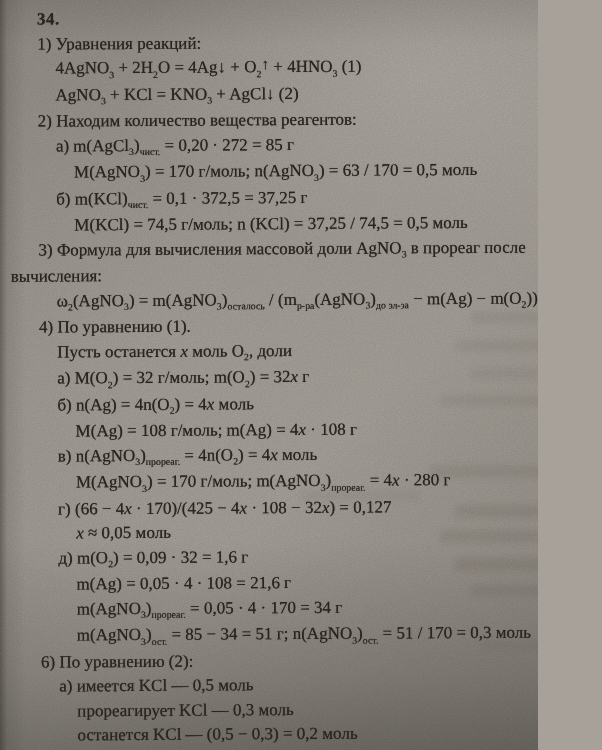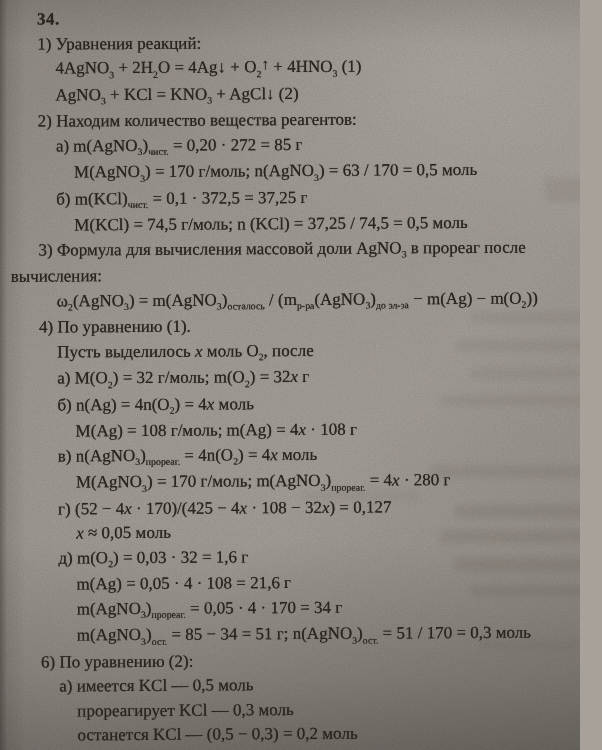--- a/index.html
+++ b/index.html
@@ -2,21 +2,21 @@
 <html><head>
 <meta charset="utf-8">
 <style>
   html,body{margin:0;padding:0;}
   body{
     width:602px;height:750px;overflow:hidden;
     font-family:"Liberation Serif","DejaVu Serif",serif;
     background:#a7a199;
   }
   .page{
-    position:relative;width:580px;height:750px;overflow:hidden;
+    position:relative;width:538px;height:750px;overflow:hidden;
     background:
       radial-gradient(ellipse 420px 260px at 78% 10%, rgba(240,235,228,0.20), rgba(240,235,228,0) 70%),
       radial-gradient(ellipse 500px 400px at 30% 45%, rgba(255,255,255,0.06), rgba(255,255,255,0) 70%),
       linear-gradient(90deg, rgba(25,22,18,0.38) 0px, rgba(25,22,18,0.10) 7px, rgba(25,22,18,0) 26px),
       linear-gradient(180deg, rgba(20,18,15,0.10) 0%, rgba(20,18,15,0) 6%, rgba(20,18,15,0) 72%, rgba(20,18,15,0.16) 90%, rgba(20,18,15,0.30) 100%),
       linear-gradient(135deg, #9d978f 0%, #aaa49c 35%, #b0aaa2 60%, #9a948c 100%);
   }
   .text{
     position:absolute;left:0;top:6px;width:602px;
     color:#2f2a24;
@@ -56,37 +56,37 @@
     <div class="ghost" style="left:470px;top:585px;width:120px;height:11px;opacity:0.10;"></div>
     <div class="ghost" style="left:480px;top:640px;width:100px;height:10px;opacity:0.06;"></div>
   </div>
 
   <div class="text">
       <div class="line ind0"><span class="b">34.</span></div>
       <div class="line ind0"><span>1) Уравнения реакций:</span></div>
       <div class="line ind1"><span>4AgNO</span><span class="sub">3</span><span> + 2H</span><span class="sub">2</span><span>O = 4Ag↓ + O</span><span class="sub">2</span><span class="sup">↑</span><span> + 4HNO</span><span class="sub">3</span><span> (1)</span></div>
       <div class="line ind1"><span>AgNO</span><span class="sub">3</span><span> + KCl = KNO</span><span class="sub">3</span><span> + AgCl↓ (2)</span></div>
       <div class="line ind0"><span>2) Находим количество вещества реагентов:</span></div>
-      <div class="line ind1"><span>а) m(AgNO</span><span class="sub">3</span><span>)</span><span class="sub">чист.</span><span> = 0,20 · 272 = 85 г</span></div>
+      <div class="line ind1"><span>а) m(AgCl</span><span class="sub">3</span><span>)</span><span class="sub">чист.</span><span> = 0,20 · 272 = 85 г</span></div>
       <div class="line ind2"><span>M(AgNO</span><span class="sub">3</span><span>) = 170 г/моль; n(AgNO</span><span class="sub">3</span><span>) = 63 / 170 = 0,5 моль</span></div>
       <div class="line ind1"><span>б) m(KCl)</span><span class="sub">чист.</span><span> = 0,1 · 372,5 = 37,25 г</span></div>
       <div class="line ind2"><span>M(KCl) = 74,5 г/моль; n (KCl) = 37,25 / 74,5 = 0,5 моль</span></div>
       <div class="line ind0"><span>3) Формула для вычисления массовой доли AgNO</span><span class="sub">3</span><span> в прореаг после</span></div>
       <div class="line indf"><span>вычисления:</span></div>
       <div class="line ind1"><span>ω</span><span class="sub">2</span><span>(AgNO</span><span class="sub">3</span><span>) = m(AgNO</span><span class="sub">3</span><span>)</span><span class="sub">осталось</span><span> / (m</span><span class="sub">р-ра</span><span>(AgNO</span><span class="sub">3</span><span>)</span><span class="sub">до эл-за</span><span> − m(Ag) − m(O</span><span class="sub">2</span><span>))</span></div>
       <div class="line ind0"><span>4) По уравнению (1).</span></div>
-      <div class="line ind1"><span>Пусть выделилось </span><span class="i">x</span><span> моль O</span><span class="sub">2</span><span>, после</span></div>
+      <div class="line ind1"><span>Пусть останется </span><span class="i">x</span><span> моль O</span><span class="sub">2</span><span>, доли</span></div>
       <div class="line ind1"><span>а) M(O</span><span class="sub">2</span><span>) = 32 г/моль; m(O</span><span class="sub">2</span><span>) = 32</span><span class="i">x</span><span> г</span></div>
       <div class="line ind1"><span>б) n(Ag) = 4n(O</span><span class="sub">2</span><span>) = 4</span><span class="i">x</span><span> моль</span></div>
       <div class="line ind2"><span>M(Ag) = 108 г/моль; m(Ag) = 4</span><span class="i">x</span><span> · 108 г</span></div>
       <div class="line ind1"><span>в) n(AgNO</span><span class="sub">3</span><span>)</span><span class="sub">прореаг.</span><span> = 4n(O</span><span class="sub">2</span><span>) = 4</span><span class="i">x</span><span> моль</span></div>
       <div class="line ind2"><span>M(AgNO</span><span class="sub">3</span><span>) = 170 г/моль; m(AgNO</span><span class="sub">3</span><span>)</span><span class="sub">прореаг.</span><span> = 4</span><span class="i">x</span><span> · 280 г</span></div>
-      <div class="line ind1"><span>г) (52 − 4</span><span class="i">x</span><span> · 170)/(425 − 4</span><span class="i">x</span><span> · 108 − 32</span><span class="i">x</span><span>) = 0,127</span></div>
+      <div class="line ind1"><span>г) (66 − 4</span><span class="i">x</span><span> · 170)/(425 − 4</span><span class="i">x</span><span> · 108 − 32</span><span class="i">x</span><span>) = 0,127</span></div>
       <div class="line ind2"><span class="i">x</span><span> ≈ 0,05 моль</span></div>
-      <div class="line ind1"><span>д) m(O</span><span class="sub">2</span><span>) = 0,03 · 32 = 1,6 г</span></div>
+      <div class="line ind1"><span>д) m(O</span><span class="sub">2</span><span>) = 0,09 · 32 = 1,6 г</span></div>
       <div class="line ind2"><span>m(Ag) = 0,05 · 4 · 108 = 21,6 г</span></div>
       <div class="line ind2"><span>m(AgNO</span><span class="sub">3</span><span>)</span><span class="sub">прореаг.</span><span> = 0,05 · 4 · 170 = 34 г</span></div>
       <div class="line ind2"><span>m(AgNO</span><span class="sub">3</span><span>)</span><span class="sub">ост.</span><span> = 85 − 34 = 51 г; n(AgNO</span><span class="sub">3</span><span>)</span><span class="sub">ост.</span><span> = 51 / 170 = 0,3 моль</span></div>
       <div class="line ind0"><span>6) По уравнению (2):</span></div>
       <div class="line ind1"><span>а) имеется KCl — 0,5 моль</span></div>
       <div class="line ind2"><span>прореагирует KCl — 0,3 моль</span></div>
       <div class="line ind2"><span>останется KCl — (0,5 − 0,3) = 0,2 моль</span></div>
       <div class="line ind2"><span>m(KCl)</span><span> = 0,2 · 74,5 = 14,9 г</span></div>
     </div>
 

